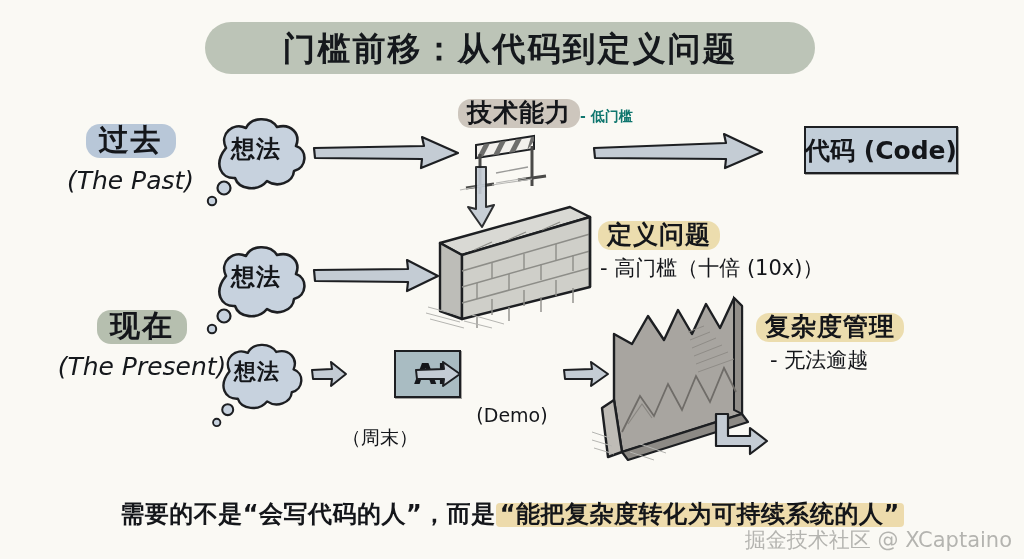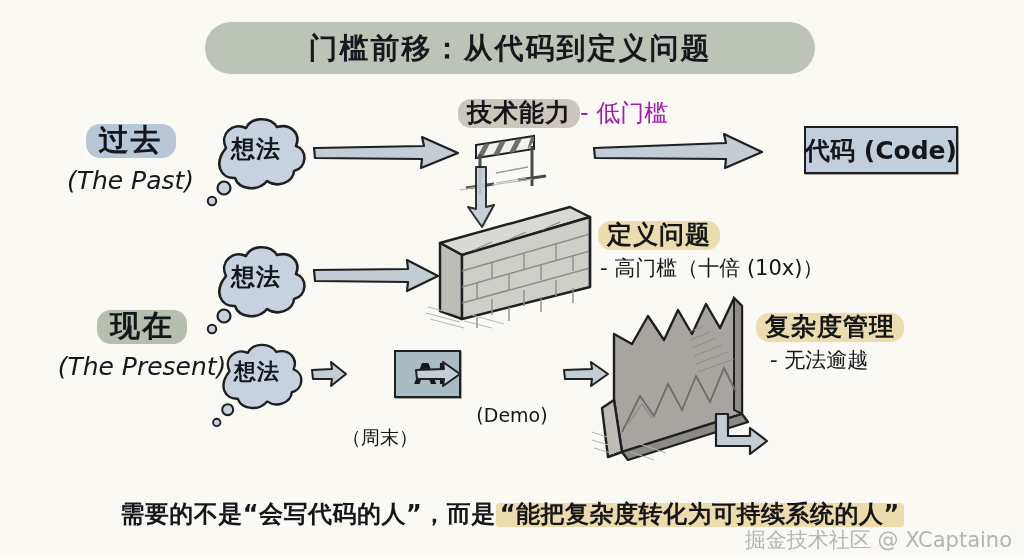--- a/index.html
+++ b/index.html
@@ -27,21 +27,21 @@
   }
   #title-hl{
     position:absolute;inset:0;
     background:#b6bfb1;
     border-radius:26px;
     opacity:.92;
   }
   #title-text{
     position:absolute;inset:0;
     display:flex;align-items:center;justify-content:center;
-    font-size:29px;font-weight:700;letter-spacing:2px;
+    font-size:33px;font-weight:700;letter-spacing:2px;
     color:#15181c;
   }
 
   
   .era-wrap{text-align:center;}
   .era-cn{
     display:inline-block;position:relative;
     font-size:30px;font-weight:700;letter-spacing:2px;
     padding:3px 13px 5px;color:#14161a;
   }
@@ -90,21 +90,21 @@
   .anno-hl{
     position:relative;display:inline-block;
     padding:2px 9px 4px;font-size:25px;font-weight:700;letter-spacing:1px;
     color:#14161a;
   }
   .anno-hl .hlbg{
     position:absolute;left:0;right:0;top:1px;bottom:1px;
     border-radius:13px;z-index:-1;
   }
   .anno-tail{
-    font-size:24px;color:#a21caf;white-space:nowrap;font-weight:400;
+    font-size:14px;color:#0f766e;white-space:nowrap;font-weight:700;
   }
   .anno-sub{
     font-size:21px;color:#14161a;white-space:nowrap;margin-top:7px;font-weight:500;
   }
 
   
   #caption{
     left:0;right:0;bottom:30px;
     text-align:center;
     font-size:24px;font-weight:600;color:#14161a;

